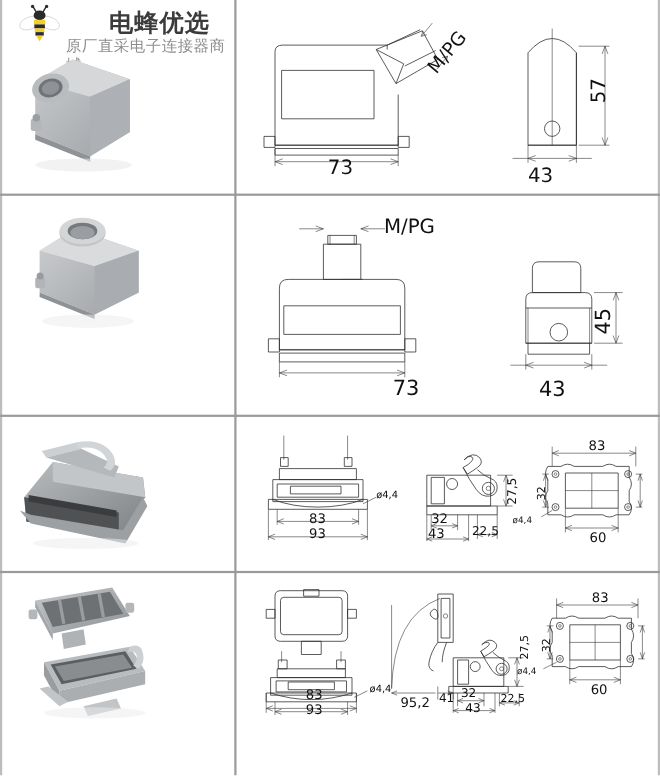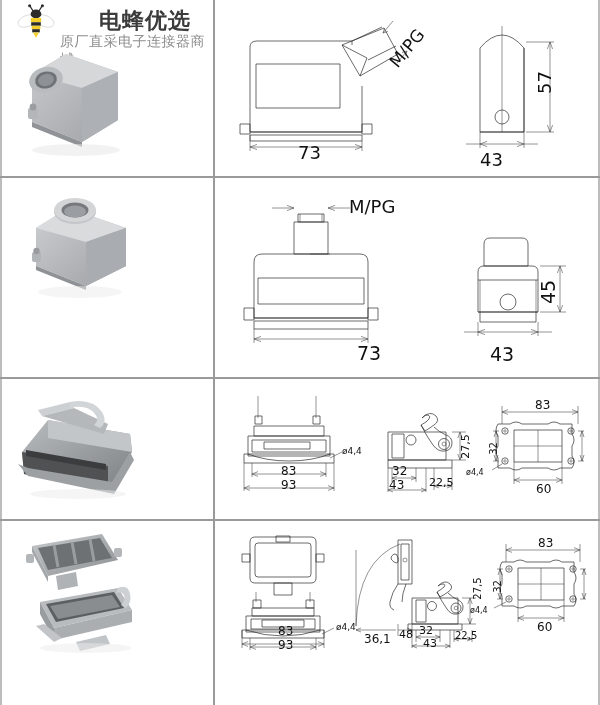--- a/index.html
+++ b/index.html
@@ -397,22 +397,22 @@
 
     <path class="vthin" d="M62 94 v12 M86 94 v12"></path>
     <path class="vthin" d="M62 101 h24 M62 101 l5 -2 M62 101 l5 2 M86 101 l-5 -2 M86 101 l-5 2"></path>
 
     <path class="vthin" d="M58 94 v18 M96 94 v18"></path>
     <path class="vthin" d="M58 110 h38 M58 110 l5 -2 M58 110 l5 2 M96 110 l-5 -2 M96 110 l-5 2"></path>
 
     <path class="vthin" d="M100 94 v12 M118 94 v12"></path>
     <path class="vthin" d="M100 103 h18 M100 103 l5 -2 M100 103 l5 2 M118 103 l-5 -2 M118 103 l-5 2"></path>
   </svg>
-  <div class="dim" style="left:364px;top:632px;font-size:12px;">36,1</div>
-  <div class="dim" style="left:399px;top:628px;font-size:11px;">48</div>
+  <div class="dim" style="left:364px;top:632px;font-size:12px;">95,2</div>
+  <div class="dim" style="left:399px;top:628px;font-size:11px;">41</div>
   <div class="dim" style="left:419px;top:624px;font-size:11px;">32</div>
   <div class="dim" style="left:423px;top:637px;font-size:11px;">43</div>
   <div class="dim" style="left:455px;top:630px;font-size:10px;">22,5</div>
   <div class="dim rot90" style="left:466px;top:583px;font-size:10px;">27,5</div>
 
   <svg class="draw" style="left:492px;top:534px;" width="108" height="110" viewBox="0 0 108 110">
     <path class="vthin" d="M14 10 v18 M88 10 v18"></path>
     <path class="vthin" d="M14 16 h74 M14 16 l6 -2.4 M14 16 l6 2.4 M88 16 l-6 -2.4 M88 16 l-6 2.4"></path>
     <path class="thin" d="M10 28 h12 q6 -4 12 0 h24 q6 -4 12 0 h12 v10 q4 6 0 12 v10 q4 6 0 12 h-12 q-6 4 -12 0 h-24 q-6 4 -12 0 h-12 v-10 q-4 -6 0 -12 v-10 q-4 -6 0 -12 z"></path>
     <circle class="thin" cx="17" cy="35" r="3.2"></circle>

